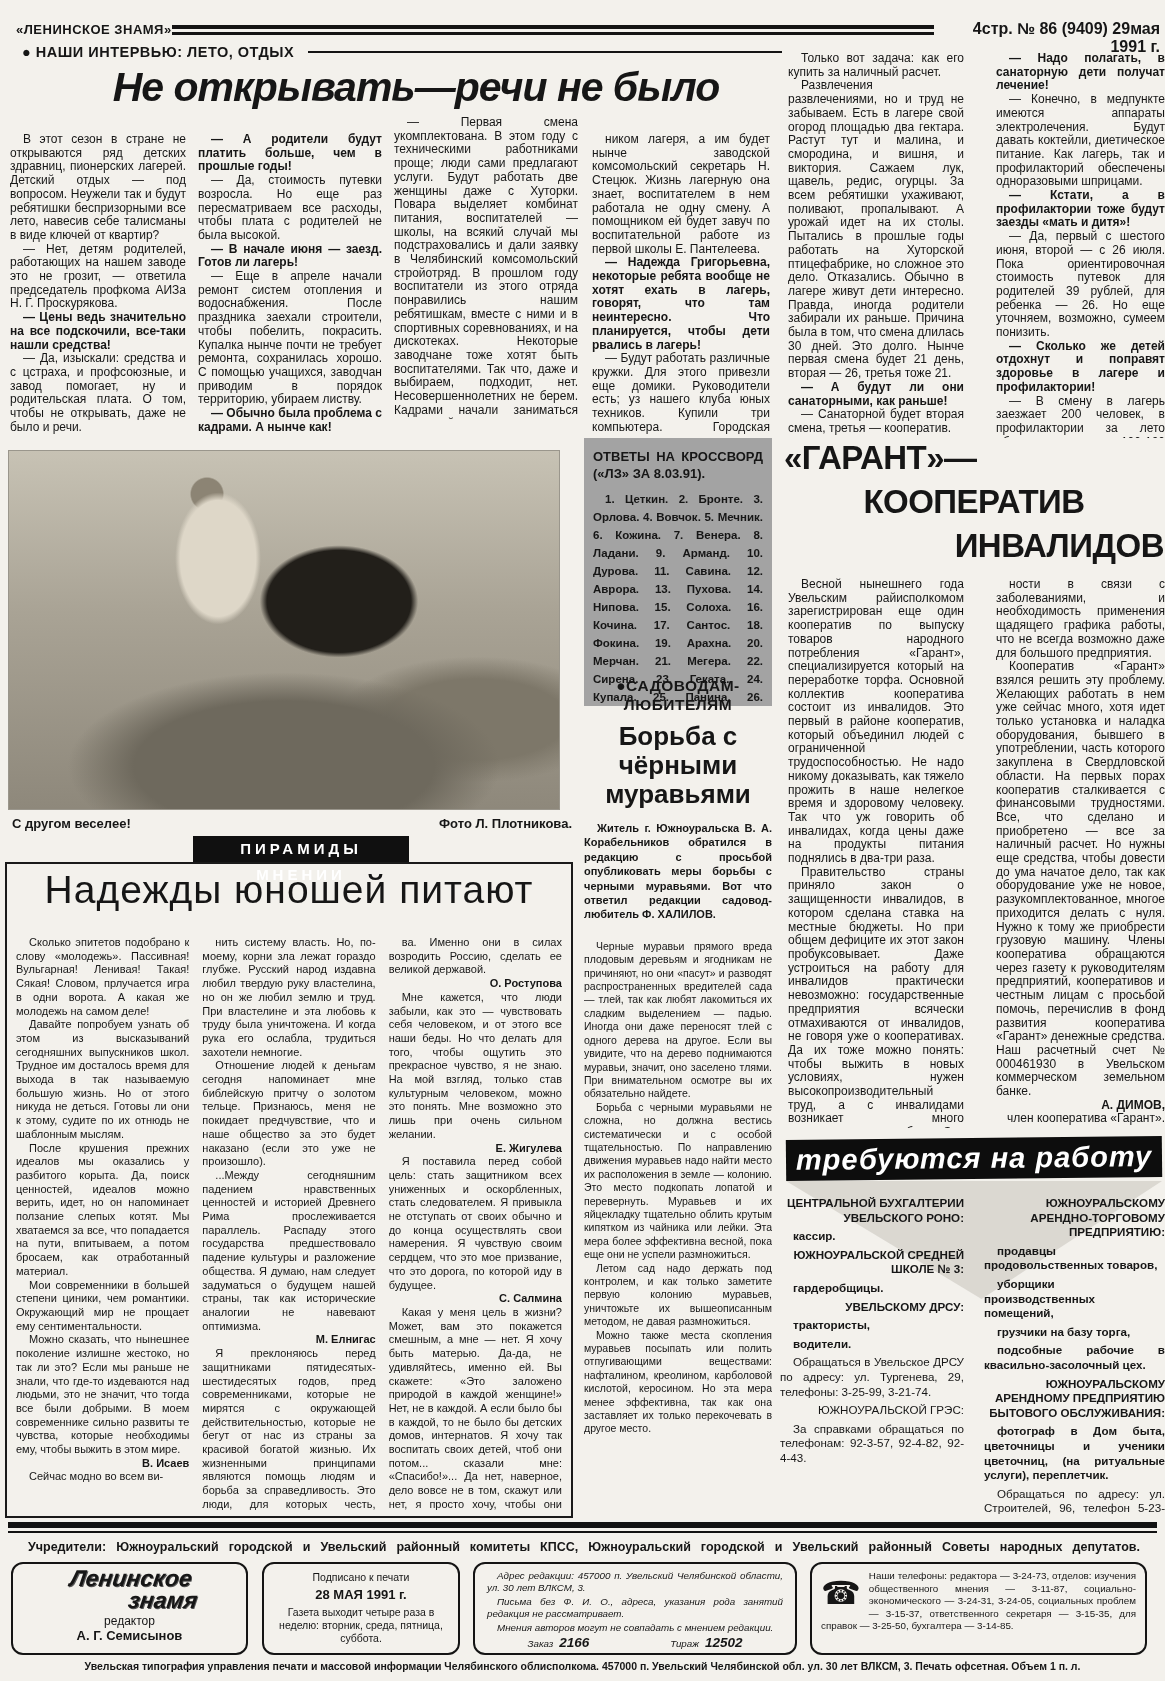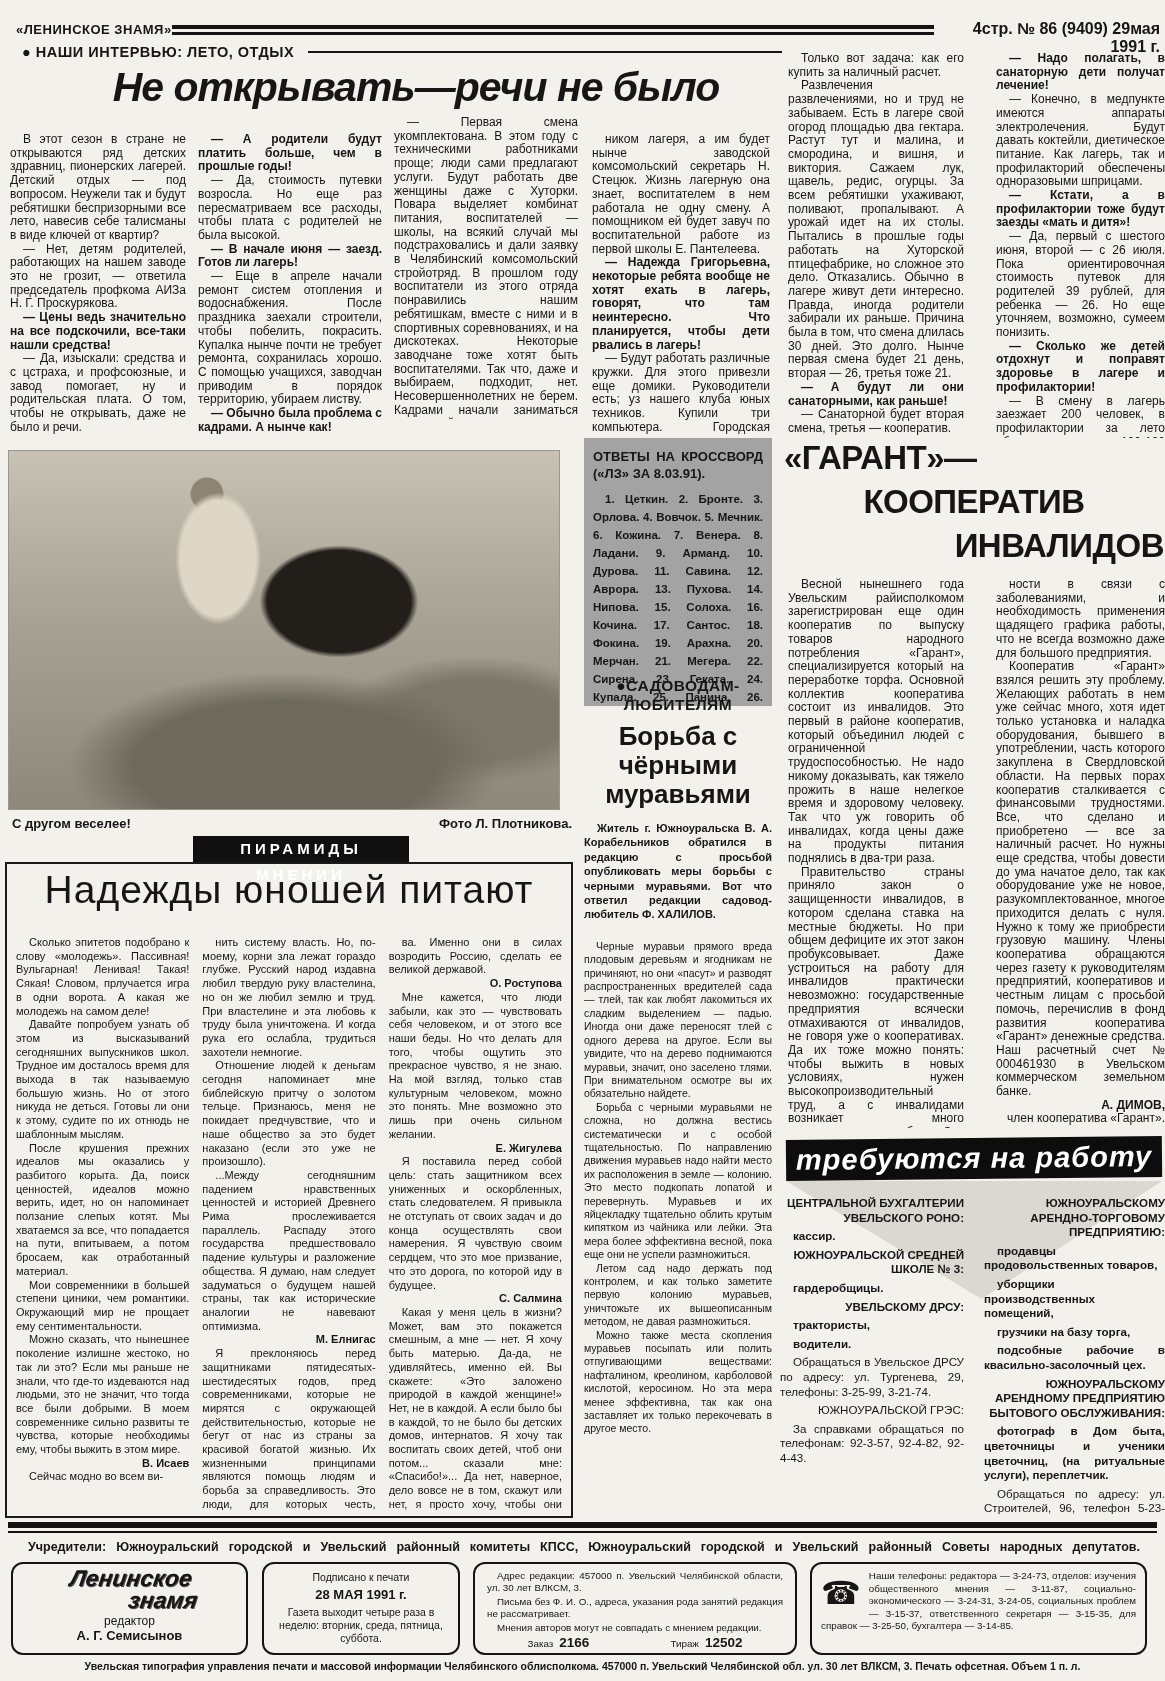--- a/index.html
+++ b/index.html
@@ -79,21 +79,21 @@
   #rule2{left:8px;top:1531px;width:1149px;height:2px;background:#121212;}
   #founders{left:28px;top:1540px;width:1112px;font-weight:700;font-size:12.5px;text-align:justify;text-align-last:justify;}
   .fbox{position:absolute;top:1562px;height:93px;border:2px solid #141414;border-radius:12px;overflow:hidden;background:#f3f1ec;}
   #fb1{left:11px;width:237px;text-align:center;padding-top:3px;}
   #fb1 .logo{font-style:italic;font-weight:700;font-size:23px;line-height:22px;transform:skewX(-8deg);text-shadow:1px 1px 0 #555;}
   #fb1 .logo .l2{padding-left:70px;}
   #fb1 .ed{font-size:12px;margin-top:3px;}
   #fb1 .edn{font-weight:700;font-size:13px;}
   #fb2{left:262px;width:198px;text-align:center;padding:7px 10px;font-size:10.5px;line-height:13px;}
   #fb2 .date{font-weight:700;font-size:13px;margin:4px 0 5px;}
-  #fb3{left:473px;width:324px;padding:6px 12px;font-size:9.8px;line-height:12px;text-align:justify;}
+  #fb3{left:473px;width:324px;padding:6px 12px;font-size:9.8px;line-height:12px;text-align:justify;font-style:italic;}
   #fb3 p{margin:0 0 2px;text-indent:10px;}
   #fb3 .order-row{display:flex;justify-content:space-around;margin-top:3px;align-items:baseline;}
   #fb3 .order-row b{font-size:13.5px;margin-left:6px;}
   #fb4{left:810px;width:337px;padding:6px 9px;font-size:9.8px;line-height:12.6px;text-align:justify;}
   #fb4 .phone{float:left;font-size:32px;line-height:34px;margin:6px 8px 0 0;}
   #imprint{left:0;top:1660px;width:1165px;text-align:center;font-weight:700;font-size:10.5px;}
 </style>
 </head>
 <body>
 
@@ -173,21 +173,21 @@
           <p>Отношение людей к деньгам сегодня напоминает мне библейскую притчу о золотом тельце. Признаюсь, меня не покидает предчувствие, что и наше общество за это будет наказано (если это уже не произошло).</p>
           <p>...Между сегодняшним падением нравственных ценностей и историей Древнего Рима прослеживается параллель. Распаду этого государства предшествовало падение культуры и разложение общества. Я думаю, нам следует задуматься о будущем нашей страны, так как исторические аналогии не навевают оптимизма.</p>
           <p class="b r">М. Елнигас</p>
           <p>Я преклоняюсь перед защитниками пятидесятых-шестидесятых годов, пред современниками, которые не мирятся с окружающей действительностью, которые не бегут от нас из страны за красивой богатой жизнью. Их жизненными принципами являются помощь людям и борьба за справедливость. Это люди, для которых честь, достоинство и благородство не просто сло-</p>
         </div>
       <div class="ocol">
           <p>ва. Именно они в силах возродить Россию, сделать ее великой державой.</p>
           <p class="b r">О. Роступова</p>
           <p>Мне кажется, что люди забыли, как это — чувствовать себя человеком, и от этого все наши беды. Но что делать для того, чтобы ощутить это прекрасное чувство, я не знаю. На мой взгляд, только став культурным человеком, можно это понять. Мне возможно это лишь при очень сильном желании.</p>
           <p class="b r">Е. Жигулева</p>
-          <p>Я поставила перед собой цель: стать защитником всех униженных и оскорбленных, стать следователем. Я привыкла не отступать от своих задач и до конца осуществлять свои намерения. Я чувствую своим сердцем, что это мое призвание, что это дорога, по которой иду в будущее.</p>
+          <p>Я поставила перед собой цель: стать защитником всех униженных и оскорбленных, стать следователем. Я привыкла не отступать от своих обычно и до конца осуществлять свои намерения. Я чувствую своим сердцем, что это мое призвание, что это дорога, по которой иду в будущее.</p>
           <p class="b r">С. Салмина</p>
           <p>Какая у меня цель в жизни? Может, вам это покажется смешным, а мне — нет. Я хочу быть матерью. Да-да, не удивляйтесь, именно ей. Вы скажете: «Это заложено природой в каждой женщине!» Нет, не в каждой. А если было бы в каждой, то не было бы детских домов, интернатов. Я хочу так воспитать своих детей, чтоб они потом... сказали мне: «Спасибо!»... Да нет, наверное, дело вовсе не в том, скажут или нет, я просто хочу, чтобы они поняли труд матери.</p>
         </div>
     </div>
   </div>
 
   <div class="abs" id="cwbox">
     <div id="cw-title">ОТВЕТЫ НА КРОССВОРД («ЛЗ» ЗА 8.03.91).</div>
     <div id="cw-answers">1. Цеткин. 2. Бронте. 3. Орлова. 4. Вовчок. 5. Мечник. 6. Кожина. 7. Венера. 8. Ладани. 9. Арманд. 10. Дурова. 11. Савина. 12. Аврора. 13. Пухова. 14. Нипова. 15. Солоха. 16. Кочина. 17. Сантос. 18. Фокина. 19. Арахна. 20. Мерчан. 21. Мегера. 22. Сирена. 23. Геката. 24. Купала. 25. Панина. 26. Инанна.</div>
   </div>

